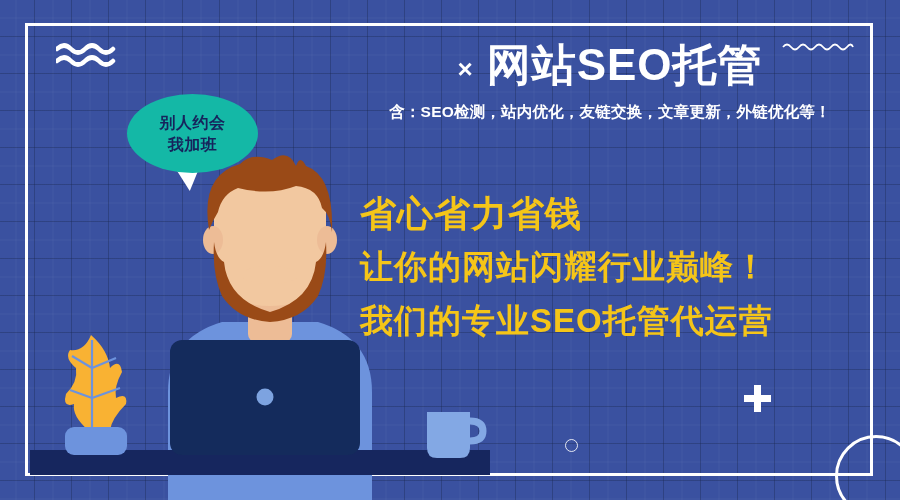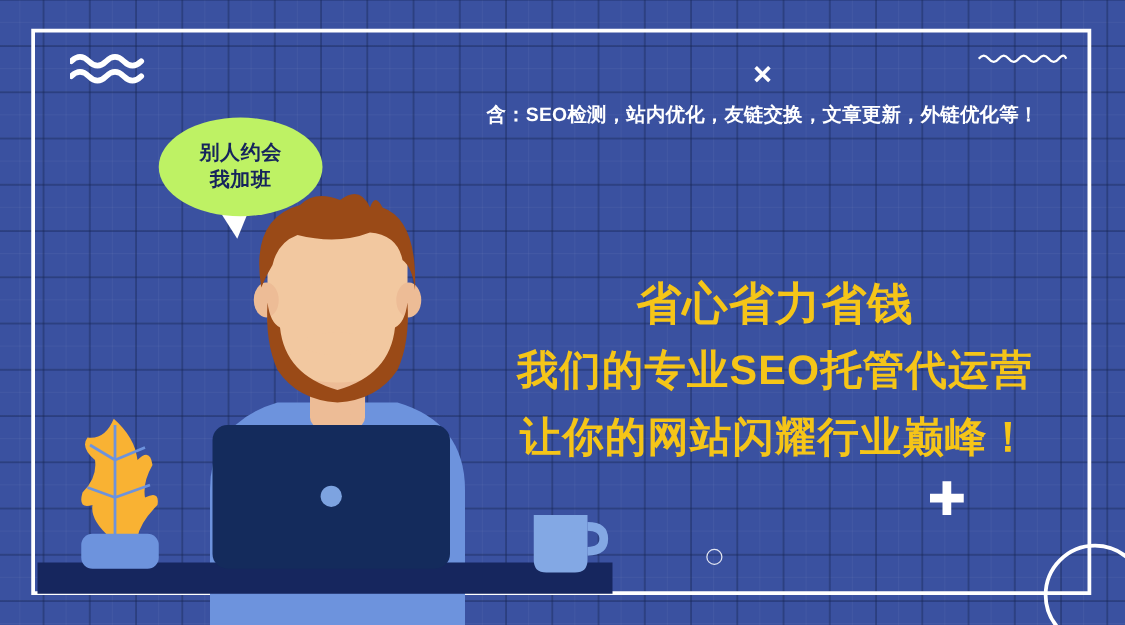--- a/index.html
+++ b/index.html
@@ -103,39 +103,37 @@
     letter-spacing:0.2px;
     white-space:nowrap;
     font-weight:bold;
   }
 
   
   #slogans {
     position:absolute;
     left:360px; top:188px;
     width:520px;
-    text-align:center;
-    margin-top:29px;
   }
   .slogan {
     color:#f5c518;
     font-weight:bold;
     white-space:nowrap;
     letter-spacing:1px;
   }
   .slogan.s1 { font-size:36px; line-height:1.45; }
   .slogan.s2 { font-size:33px; line-height:1.62; }
   .slogan.s3 { font-size:33px; line-height:1.62; }
 
   
   #bubble {
     position:absolute;
     left:127px; top:94px;
     width:131px; height:79px;
-    background:#bef264;
+    background:#14b8a6;
     border-radius:50% / 50%;
     display:flex; flex-direction:column;
     align-items:center; justify-content:center;
     z-index:6;
   }
   #bubble .bline {
     color:#16245c;
     font-size:16px;
     font-weight:bold;
     line-height:1.34;
@@ -218,23 +216,24 @@
 
   <div id="bubble-tail"></div>
   <div id="bubble">
     <div class="bline">别人约会</div>
     <div class="bline">我加班</div>
   </div>
 
   <div id="headline">
     <div id="title-row">
       <span id="title-x">×</span>
+      <span id="title-text">网站SEO托管</span>
     </div>
     <div id="subtitle">含：SEO检测，站内优化，友链交换，文章更新，外链优化等！</div>
   </div>
 
   <div id="slogans">
     <div class="slogan s1">省心省力省钱</div>
+    <div class="slogan s3">让你的网站闪耀行业巅峰！</div>
     <div class="slogan s2">我们的专业SEO托管代运营</div>
-    <div class="slogan s3">让你的网站闪耀行业巅峰！</div>
   </div>
 
 </div>
 
 </body></html>

